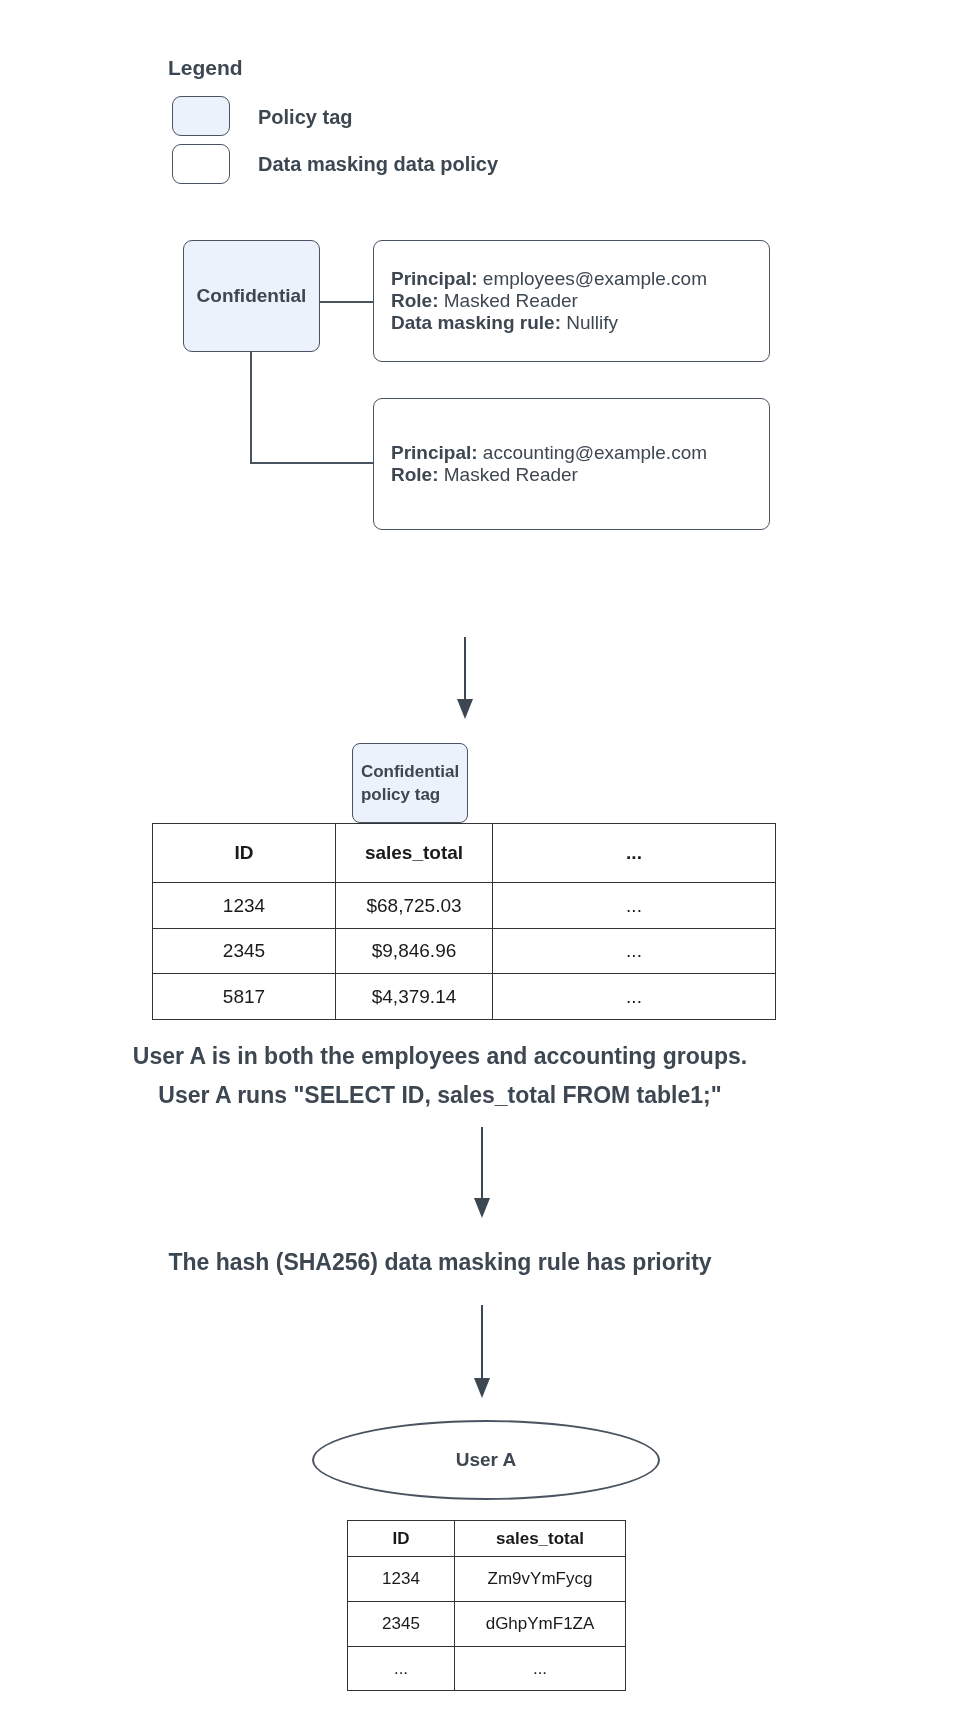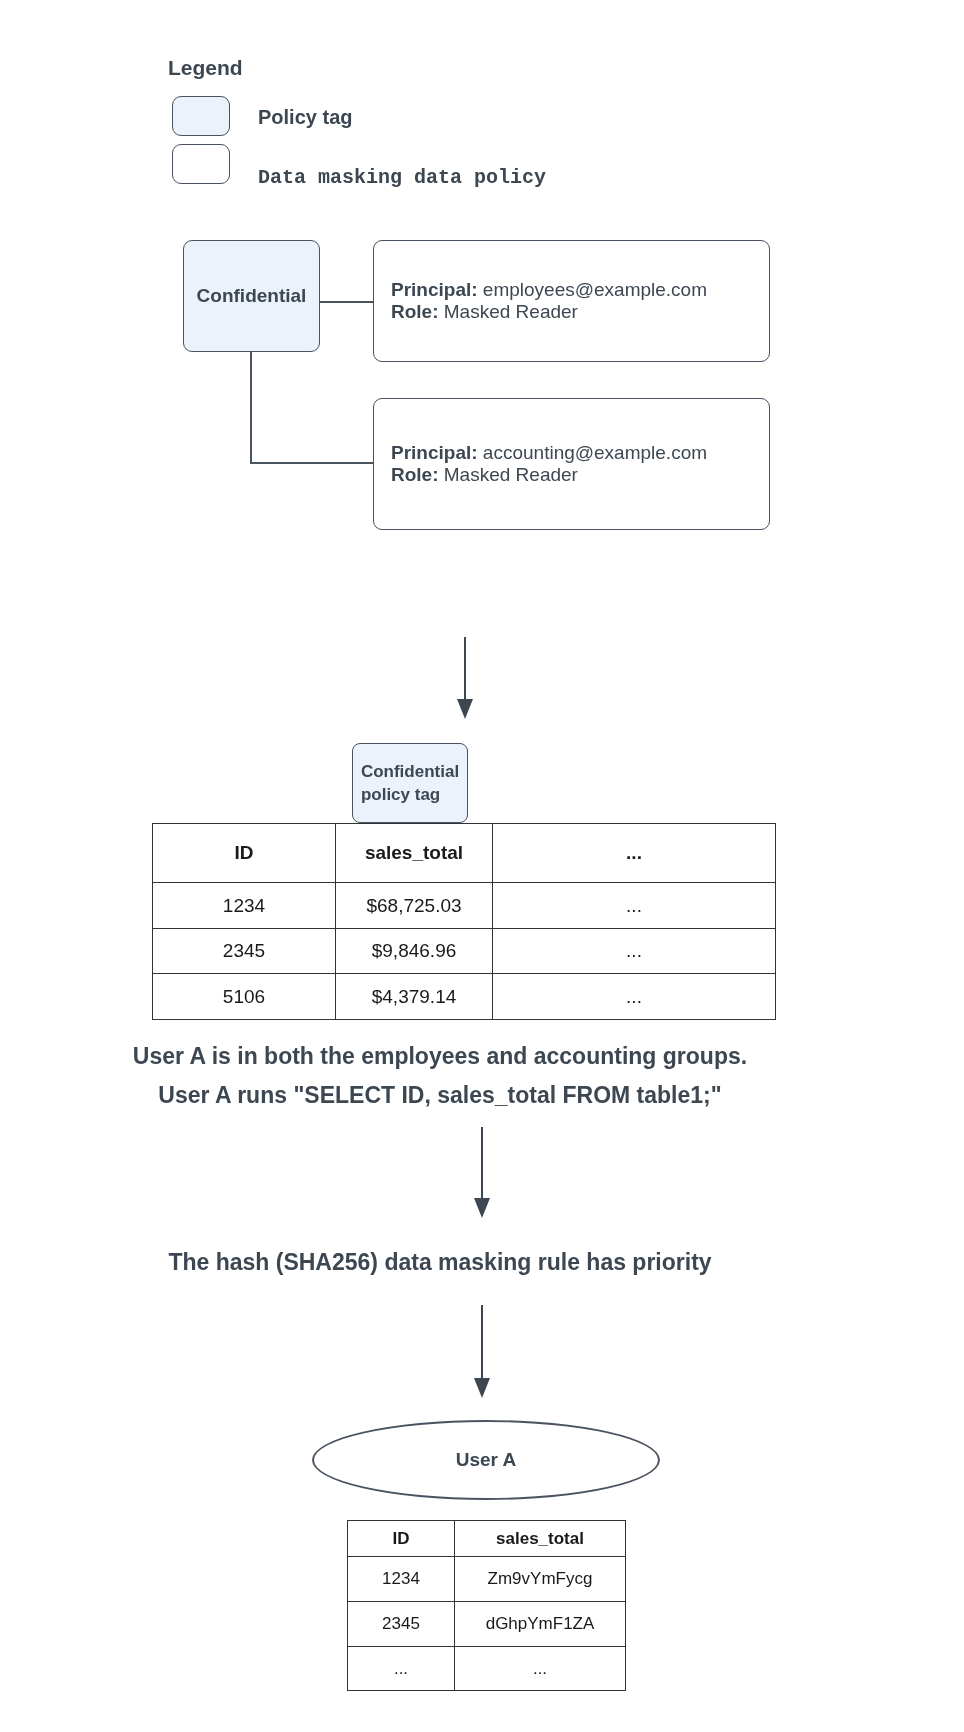--- a/index.html
+++ b/index.html
@@ -47,36 +47,40 @@
 </style>
 </head>
 <body>
 
 <div id="canvas">
 
   <div class="abs legend-title">Legend</div>
   <div class="abs swatch blue" style="left:172px;top:96px;"></div>
   <div class="abs legend-label" style="left:258px;top:106px;">Policy tag</div>
   <div class="abs swatch white" style="left:172px;top:144px;"></div>
-  <div class="abs legend-label" style="left:258px;top:166px;font-family:Liberation Mono, monospace;">Data masking data policy</div>
+  <div class="abs legend-label" style="left:258px;top:153px;">Data masking data policy</div>
 
   <div class="abs node blue center-flex conf-label" style="left:183px;top:240px;width:137px;height:112px;">
     <span>Confidential</span>
   </div>
 
   <div class="abs hline" style="left:320px;top:301px;width:53px;"></div>
 
   <div class="abs node white policy-box" style="left:373px;top:240px;width:397px;height:122px;">
     <div class="policy-line">
       <b>Principal:</b>
       <span>employees@example.com</span>
     </div>
     <div class="policy-line">
       <b>Role:</b>
       <span>Masked Reader</span>
+    </div>
+    <div class="policy-line">
+      <b>Data masking rule:</b>
+      <span>Nullify</span>
     </div>
   </div>
 
   <div class="abs vline" style="left:250px;top:352px;height:112px;"></div>
   <div class="abs hline" style="left:250px;top:462.4px;width:123px;"></div>
 
   <div class="abs node white policy-box" style="left:373px;top:398px;width:397px;height:132px;">
     <div class="policy-line">
       <b>Principal:</b>
       <span>accounting@example.com</span>
@@ -114,21 +118,21 @@
       <td>1234</td>
       <td>$68,725.03</td>
       <td>...</td>
     </tr>
     <tr style="height:45px">
       <td>2345</td>
       <td>$9,846.96</td>
       <td>...</td>
     </tr>
     <tr style="height:46px">
-      <td>5106</td>
+      <td>5817</td>
       <td>$4,379.14</td>
       <td>...</td>
     </tr>
   </tbody>
     </table>
 
   <div class="abs heading" style="left:40px;top:1043px;width:800px;">User A is in both the employees and accounting groups.</div>
   <div class="abs heading" style="left:40px;top:1082px;width:800px;">User A runs "SELECT ID, sales_total FROM table1;"</div>
 
   <div class="abs arrow-line" style="left:481px;top:1127px;height:72px;"></div>

